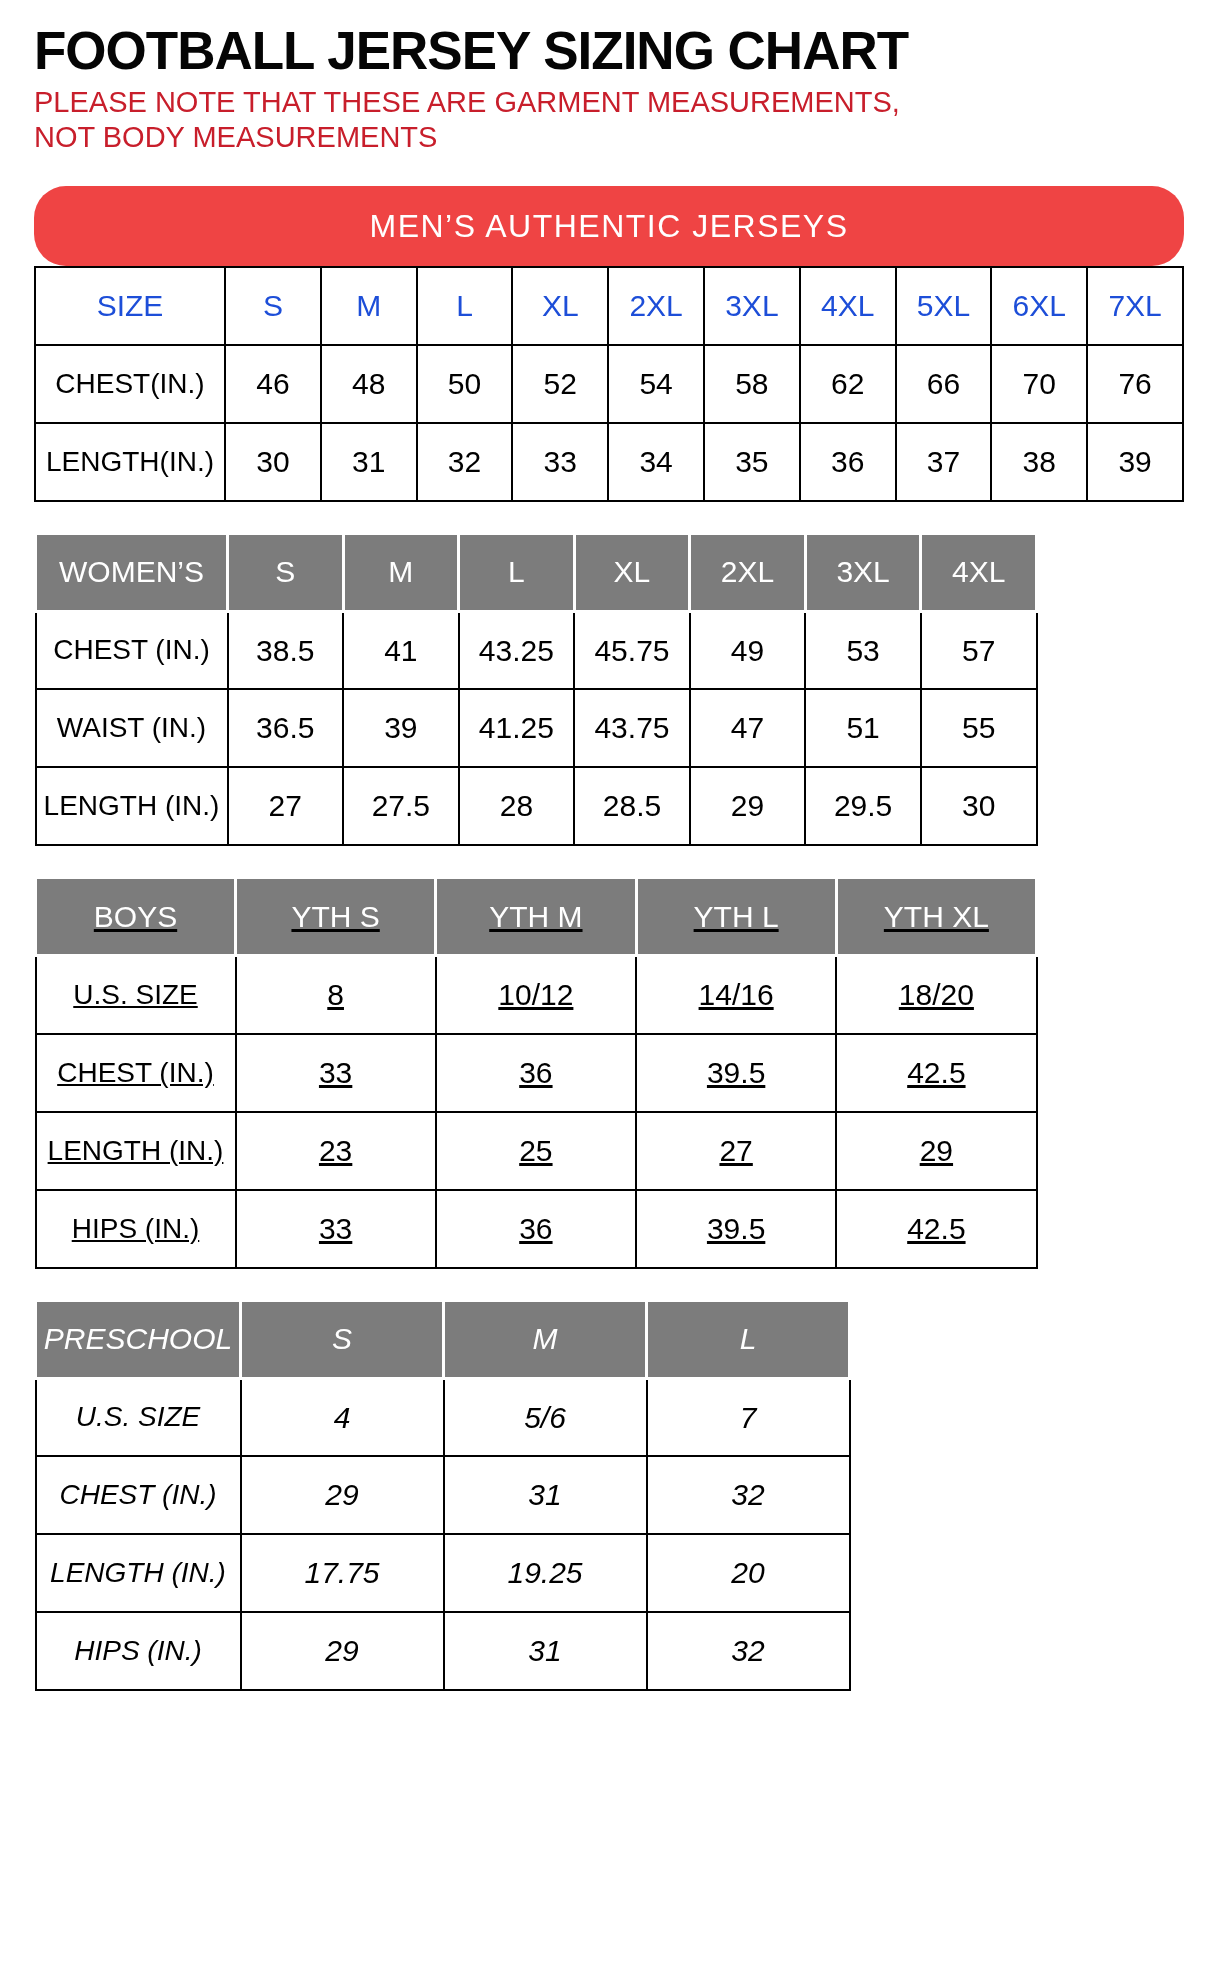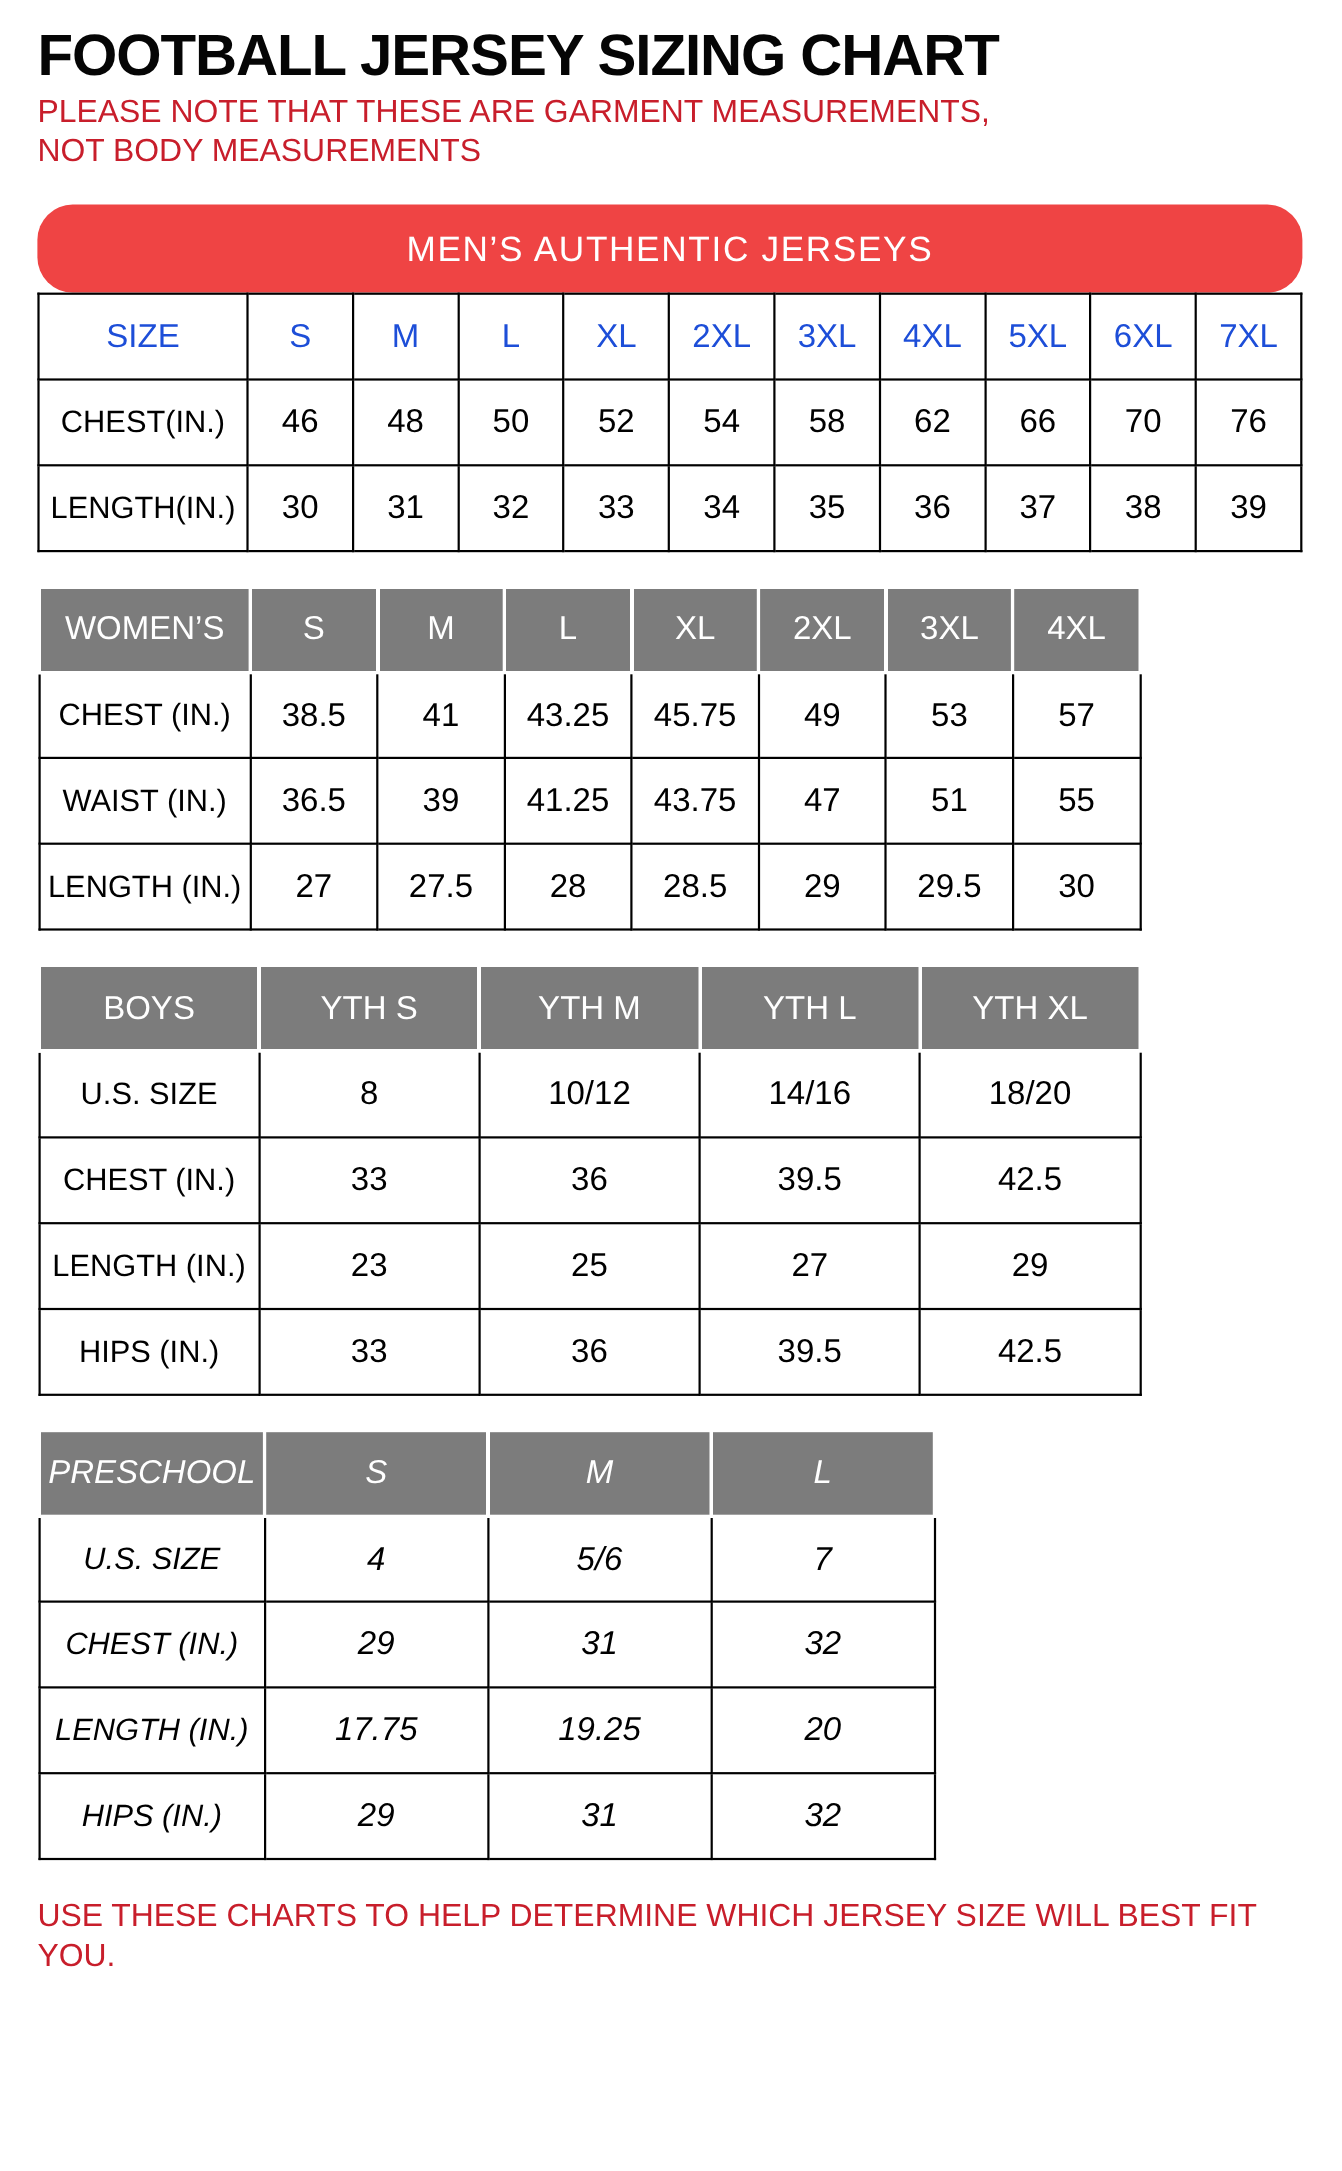--- a/index.html
+++ b/index.html
@@ -42,21 +42,21 @@
     line-height: 80px;
     border-radius: 32px;
   }
 
   table.size-table {
     border-collapse: collapse;
     table-layout: fixed;
   }
   .mens .size-table, .mens .banner { width: 1150px; }
   .womens .size-table { width: 1004px; }
-  .boys .size-table { width: 1004px; }
+  .boys .size-table { width: 1004px; text-decoration: underline; }
   .preschool .size-table { width: 817px; font-style: italic; }
 
   .size-table th, .size-table td {
     text-align: center;
     vertical-align: middle;
     height: 78px;
     font-weight: 400;
     overflow: hidden;
   }
   .size-table td {
@@ -293,15 +293,14 @@
           <tr>
             <td class="label-col">HIPS (IN.)</td>
             <td>29</td>
             <td>31</td>
             <td>32</td>
           </tr>
         </tbody>
       </table>
   </section>
 
-  <p class="note bottom">USE THESE CHARTS TO HELP DETERMINE WHICH JERSEY SIZE WILL BEST FIT YOU.</p>
 
 </main>
 
 </body></html>

